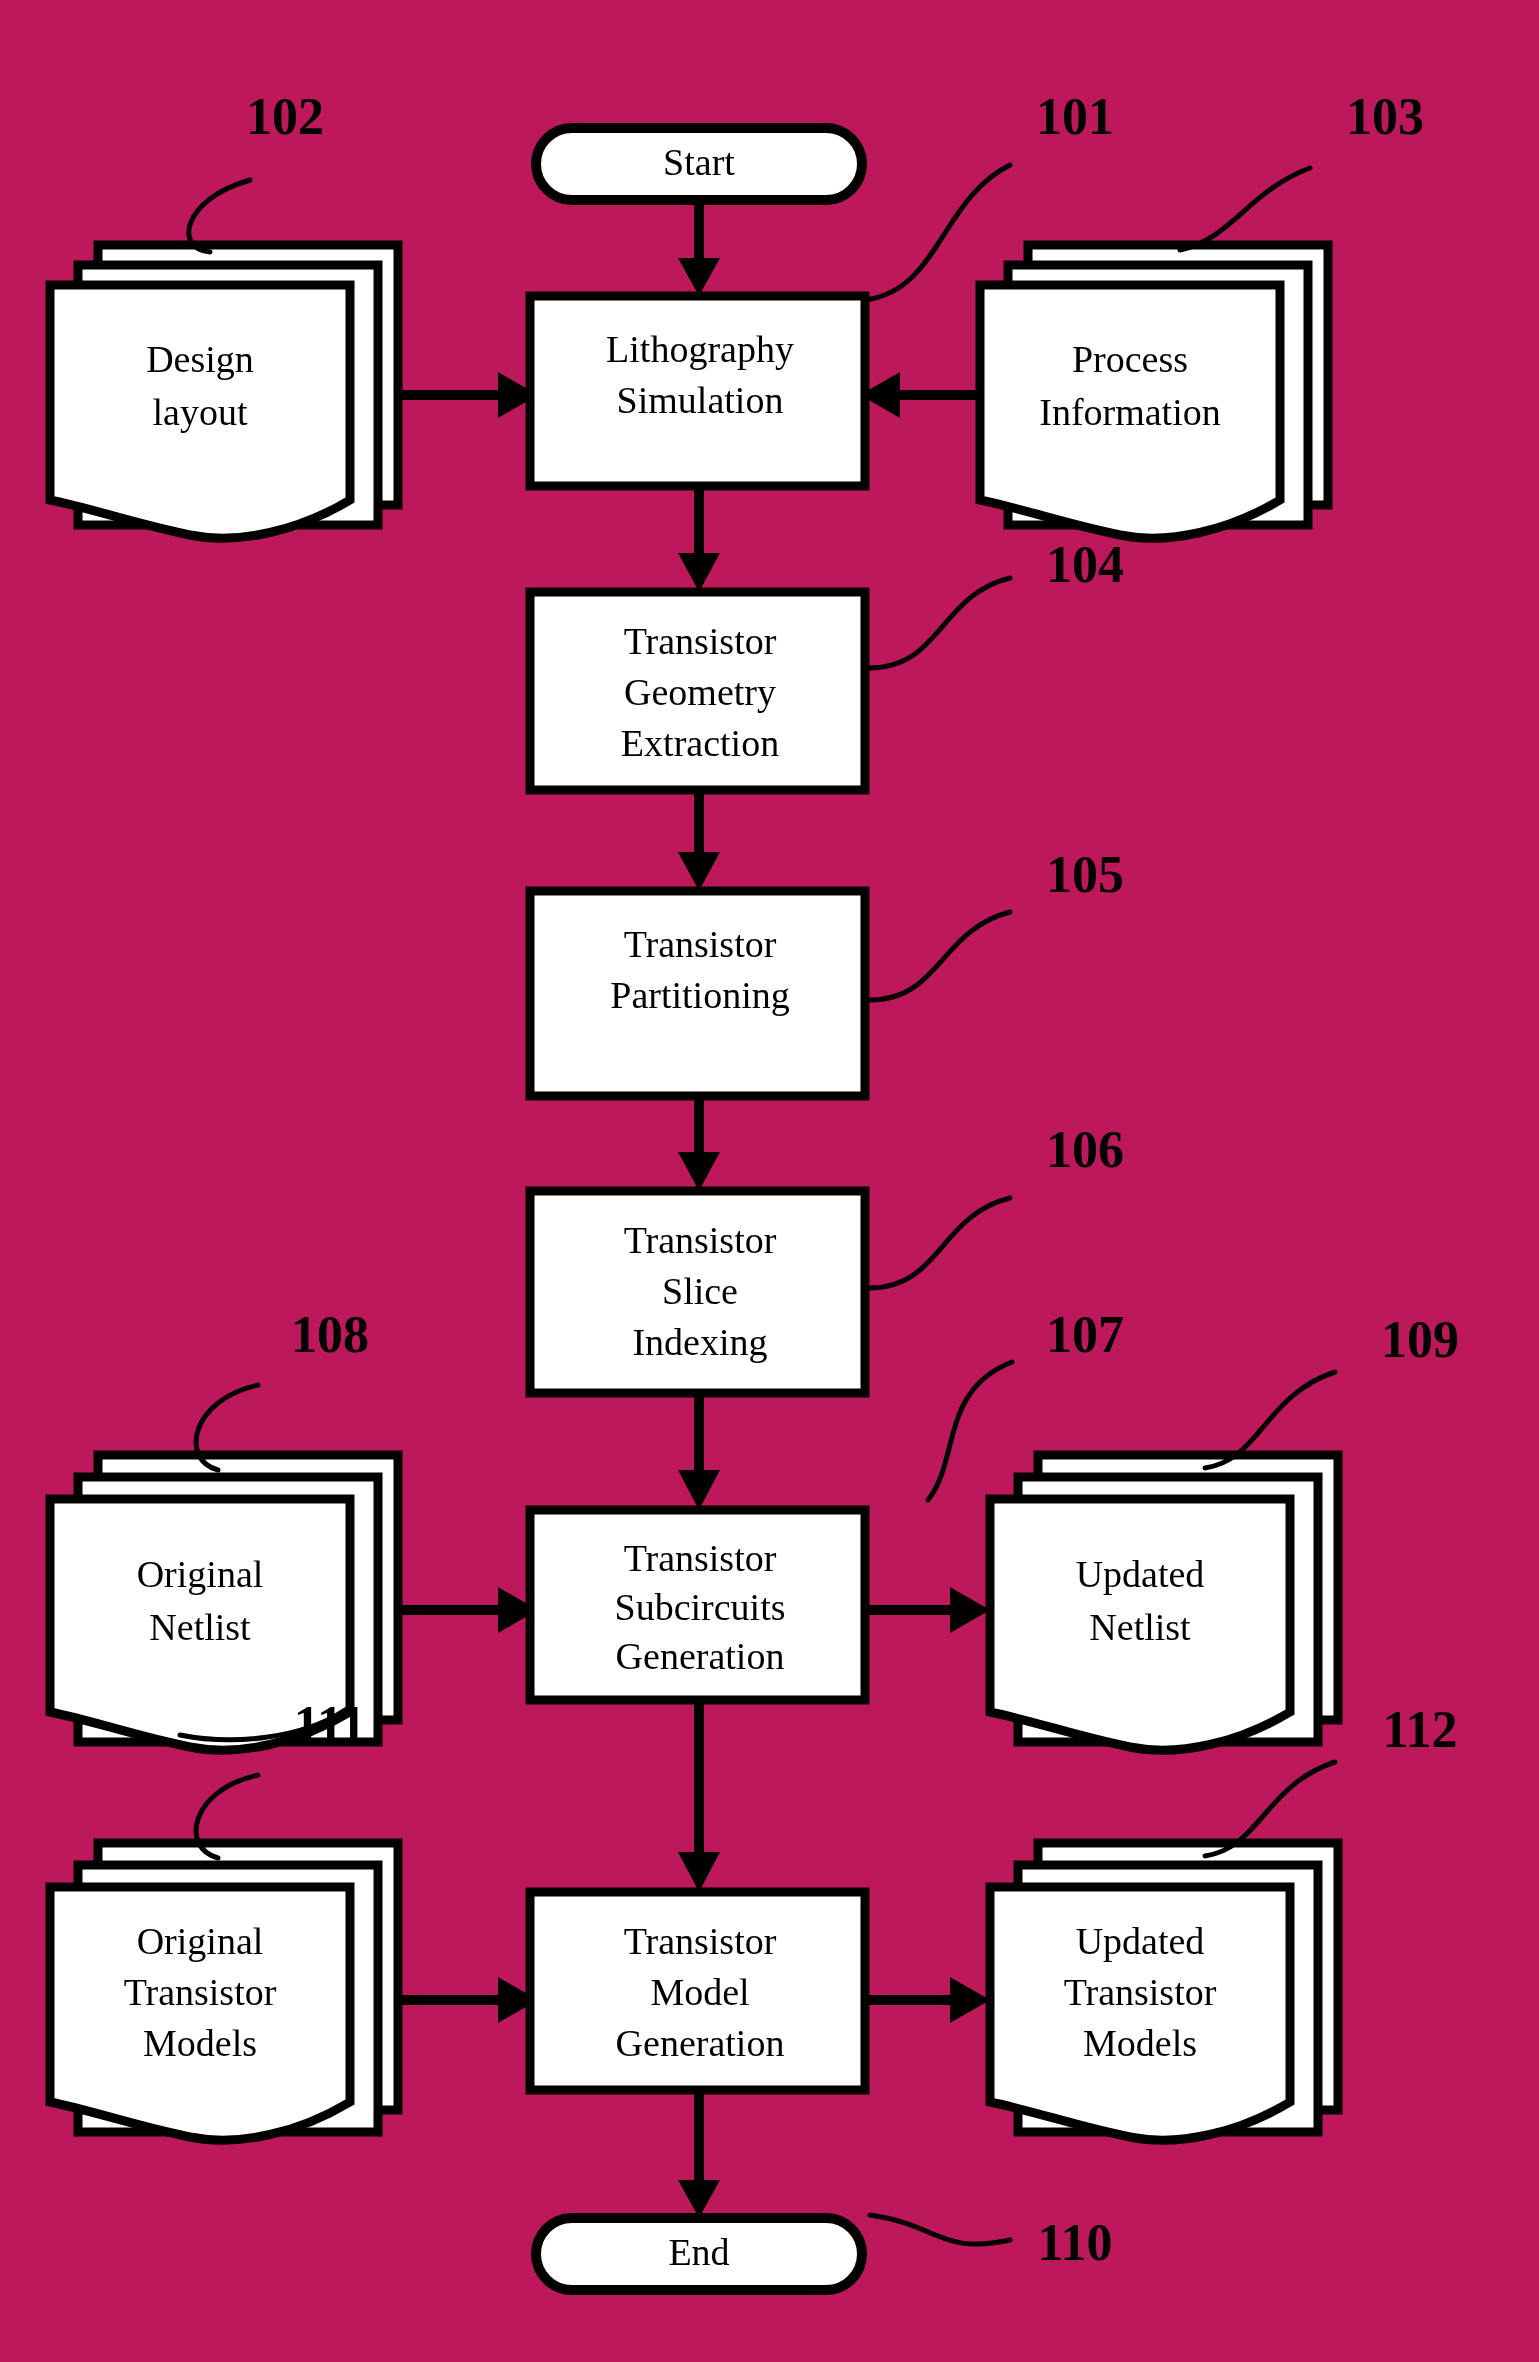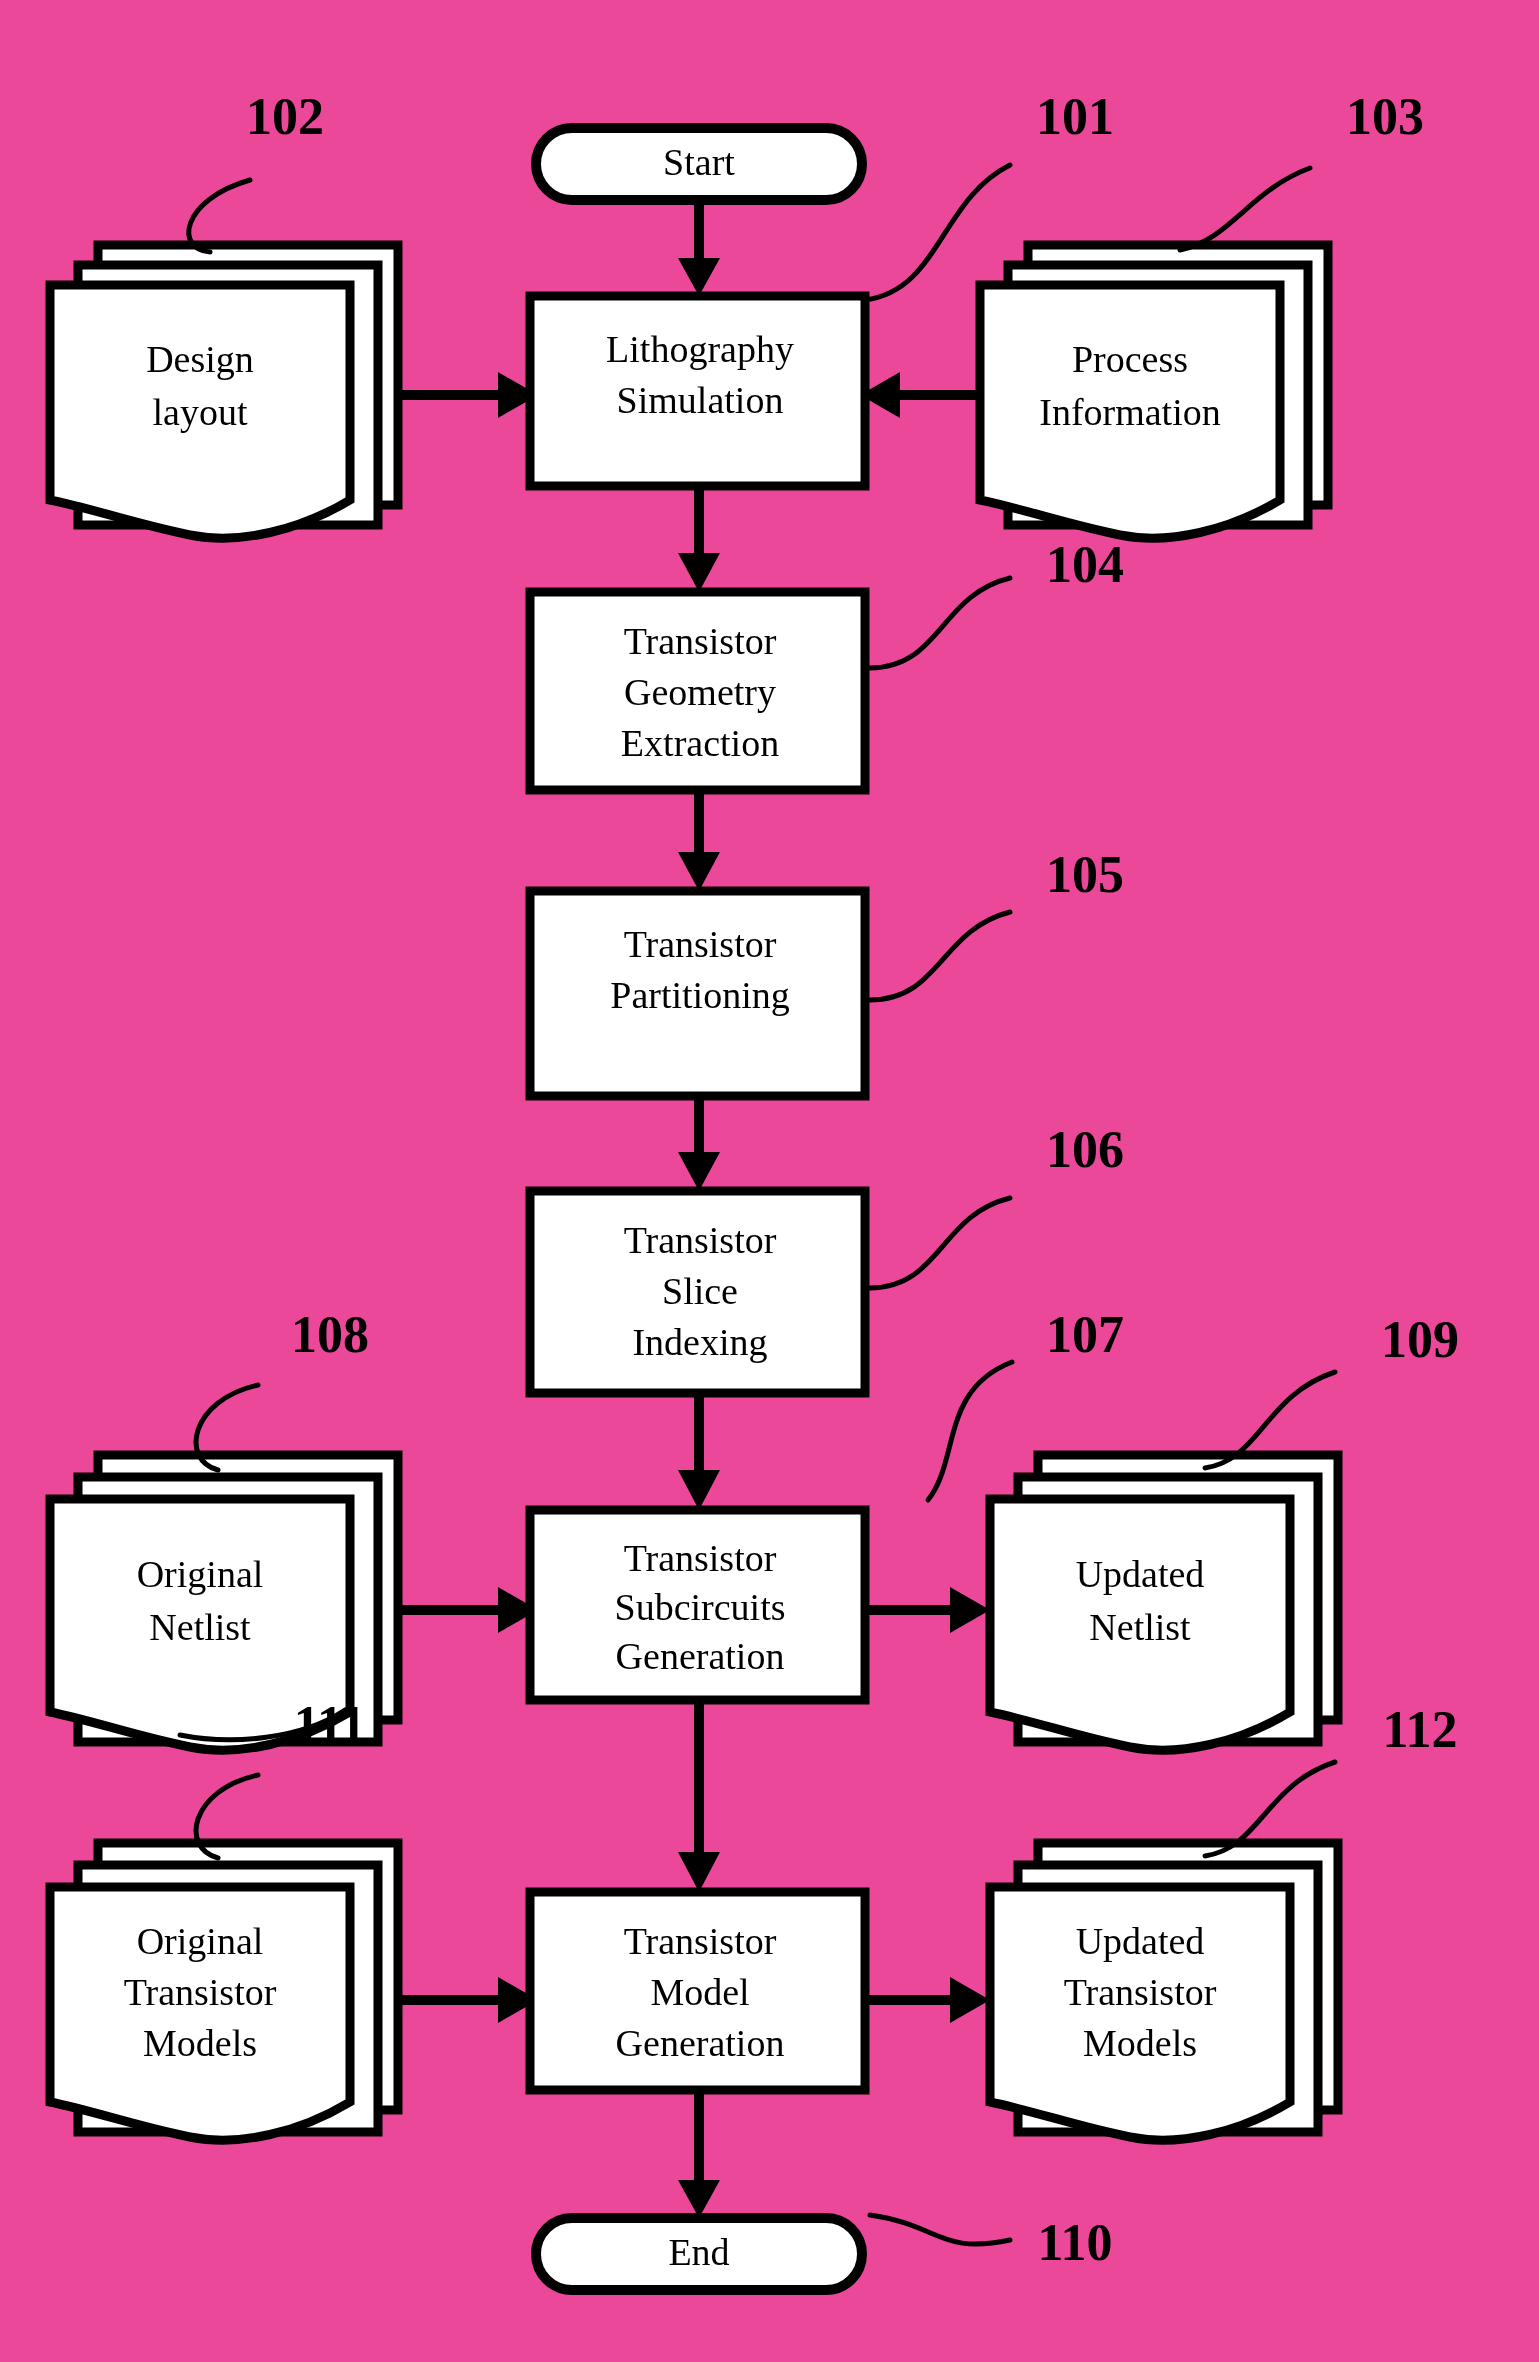--- a/index.html
+++ b/index.html
@@ -7,21 +7,21 @@
     padding: 0;
     background: #ffffff;
   }
   body {
     font-family: "Liberation Serif", "DejaVu Serif", serif;
   }
   #figure-root {
     position: relative;
     width: 1539px;
     height: 2362px;
-    background: #ec4899;
+    background: #be185d;
     overflow: hidden;
   }
   svg#flow {
     position: absolute;
     inset: 0;
     width: 1539px;
     height: 2362px;
     display: block;
   }
   .node-shape {

